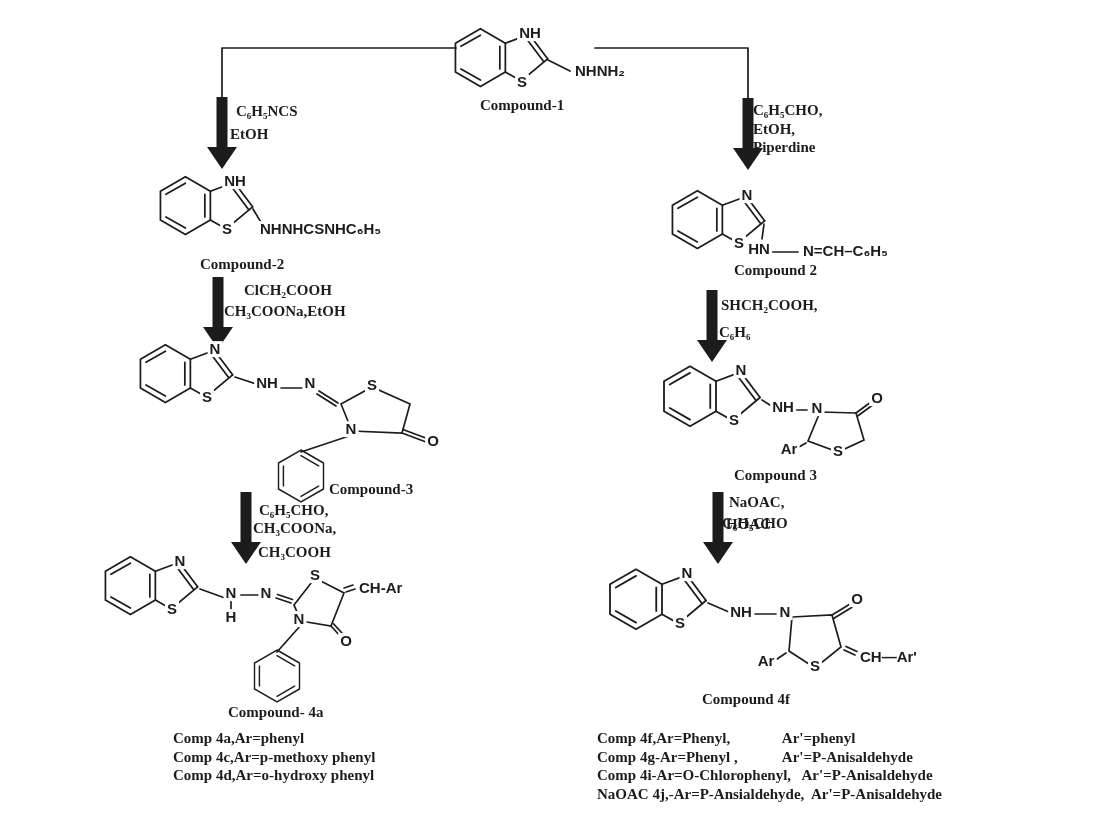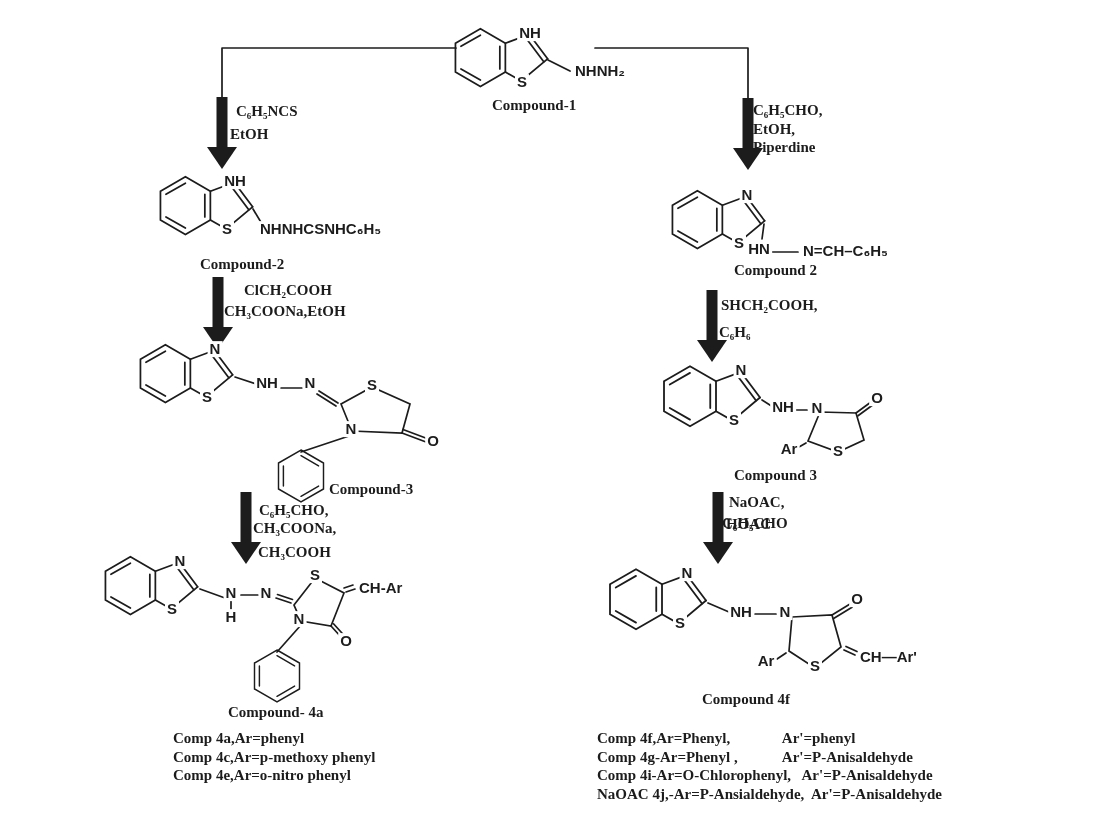--- a/index.html
+++ b/index.html
@@ -109,21 +109,21 @@
       <path d="M792,617 L832,615 L841,647 L815,668 L789,651 Z"></path>
       <path d="M832,615 L850,604 M834,618.3 L852,607.3"></path>
       <path d="M844,650 L855,655 M846,646.5 L857,651.5"></path>
       <path d="M786,653 L777,659"></path>
     </g>
   </svg>
 
   <span class="atom" style="left:530px;top:33px">NH</span>
   <span class="atom" style="left:522px;top:82px">S</span>
   <span class="chain" style="left:573px;top:71px">NHNH₂</span>
-  <span class="cname" style="left:492px;top:97px">Compound-1</span>
+  <span class="cname" style="left:480px;top:97px">Compound-1</span>
 
   <span class="rlabel" style="left:236px;top:103px">C₆H₅NCS</span>
   <span class="rlabel" style="left:230px;top:126px">EtOH</span>
 
   <span class="atom" style="left:235px;top:181px">NH</span>
   <span class="atom" style="left:227px;top:229px">S</span>
   <span class="chain" style="left:258px;top:229px">NHNHCSNHC₆H₅</span>
   <span class="cname" style="left:200px;top:256px">Compound-2</span>
 
   <span class="rlabel" style="left:244px;top:282px">ClCH₂COOH</span>
@@ -149,21 +149,21 @@
   <span class="atom" style="left:266px;top:593px">N</span>
   <span class="atom" style="left:315px;top:575px">S</span>
   <span class="chain" style="left:357px;top:588px">CH-Ar</span>
   <span class="atom" style="left:299px;top:619px">N</span>
   <span class="atom" style="left:346px;top:641px">O</span>
   <span class="cname" style="left:228px;top:704px">Compound- 4a</span>
 
   <div class="vlist" style="left:173px;top:729px">
     <div>Comp 4a,Ar=phenyl</div>
     <div>Comp 4c,Ar=p-methoxy phenyl</div>
-    <div>Comp 4e,Ar=o-nitro phenyl</div>
+    <div>Comp 4d,Ar=o-hydroxy phenyl</div>
   </div>
 
   <span class="rlabel" style="left:753px;top:102px">C₆H₅CHO,</span>
   <span class="rlabel" style="left:753px;top:121px">EtOH,</span>
   <span class="rlabel" style="left:753px;top:139px">Piperdine</span>
 
   <span class="atom" style="left:747px;top:195px">N</span>
   <span class="atom" style="left:739px;top:243px">S</span>
   <span class="atom" style="left:759px;top:249px">HN</span>
   <span class="chain" style="left:801px;top:251px">N=CH–C₆H₅</span>

